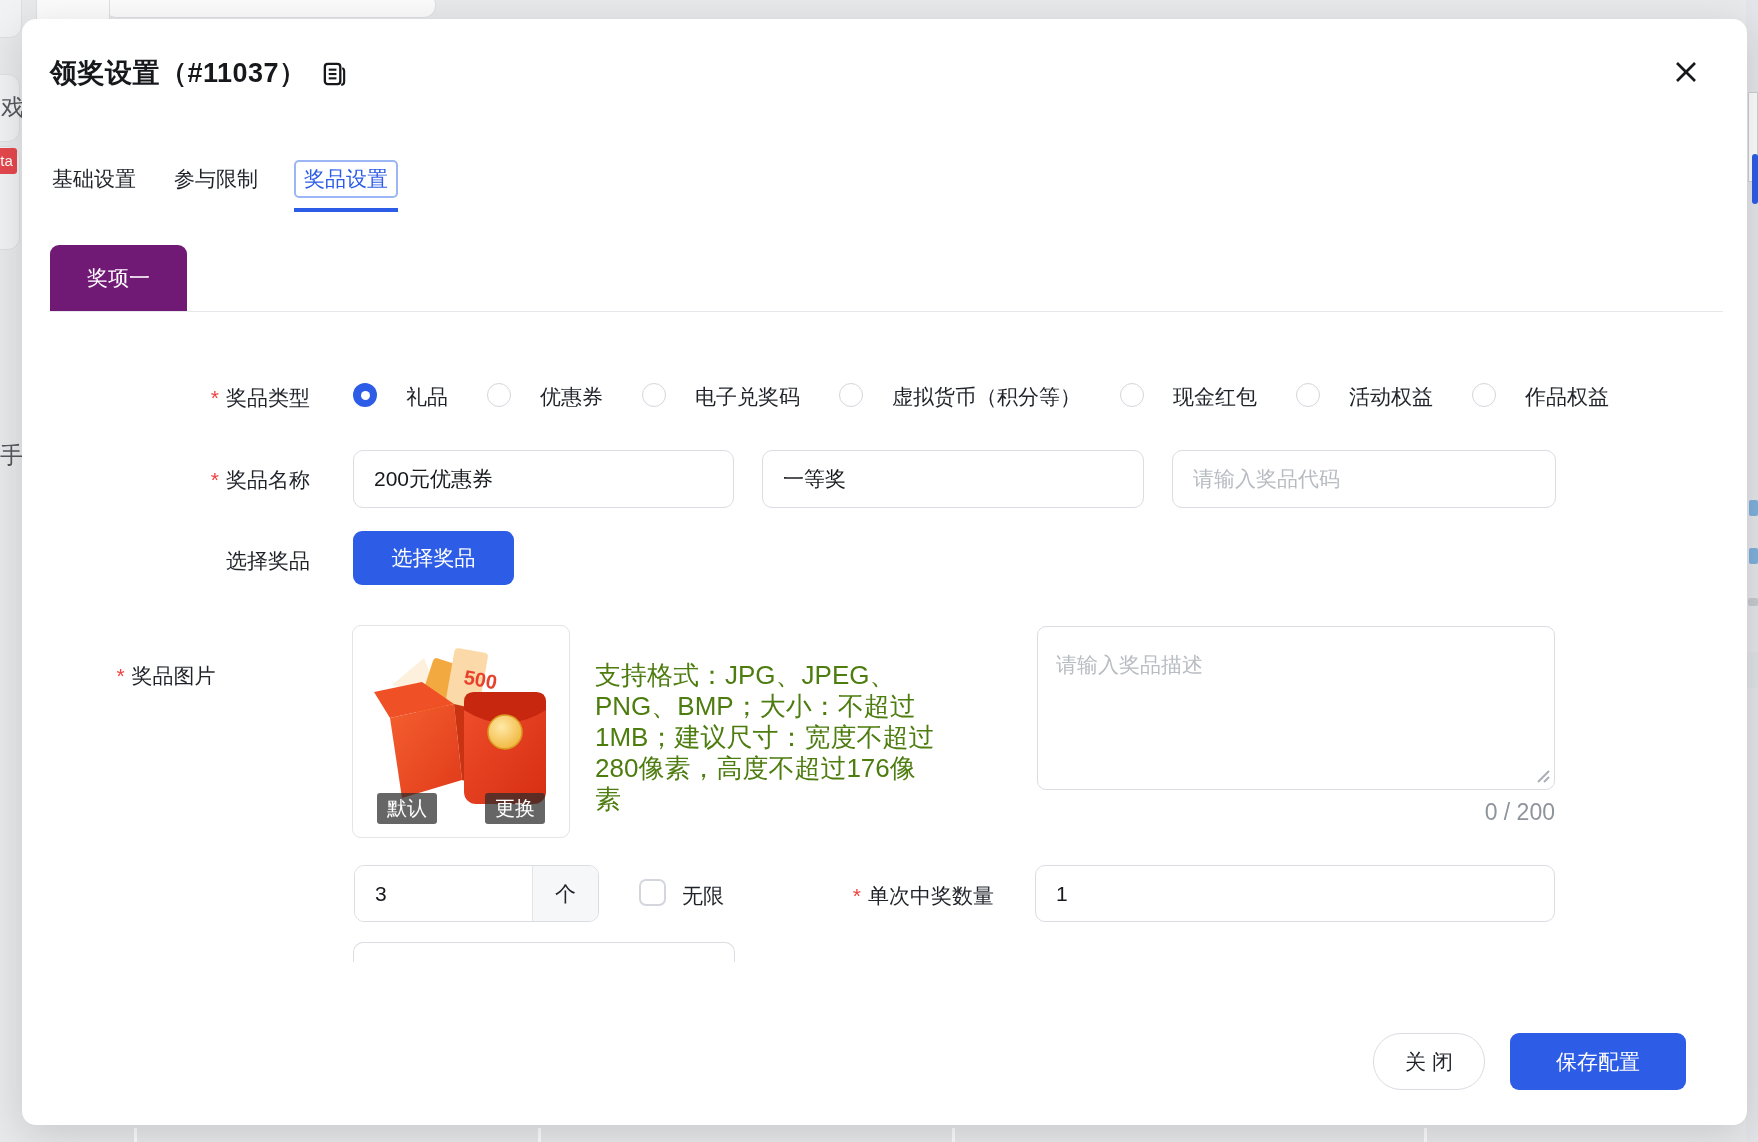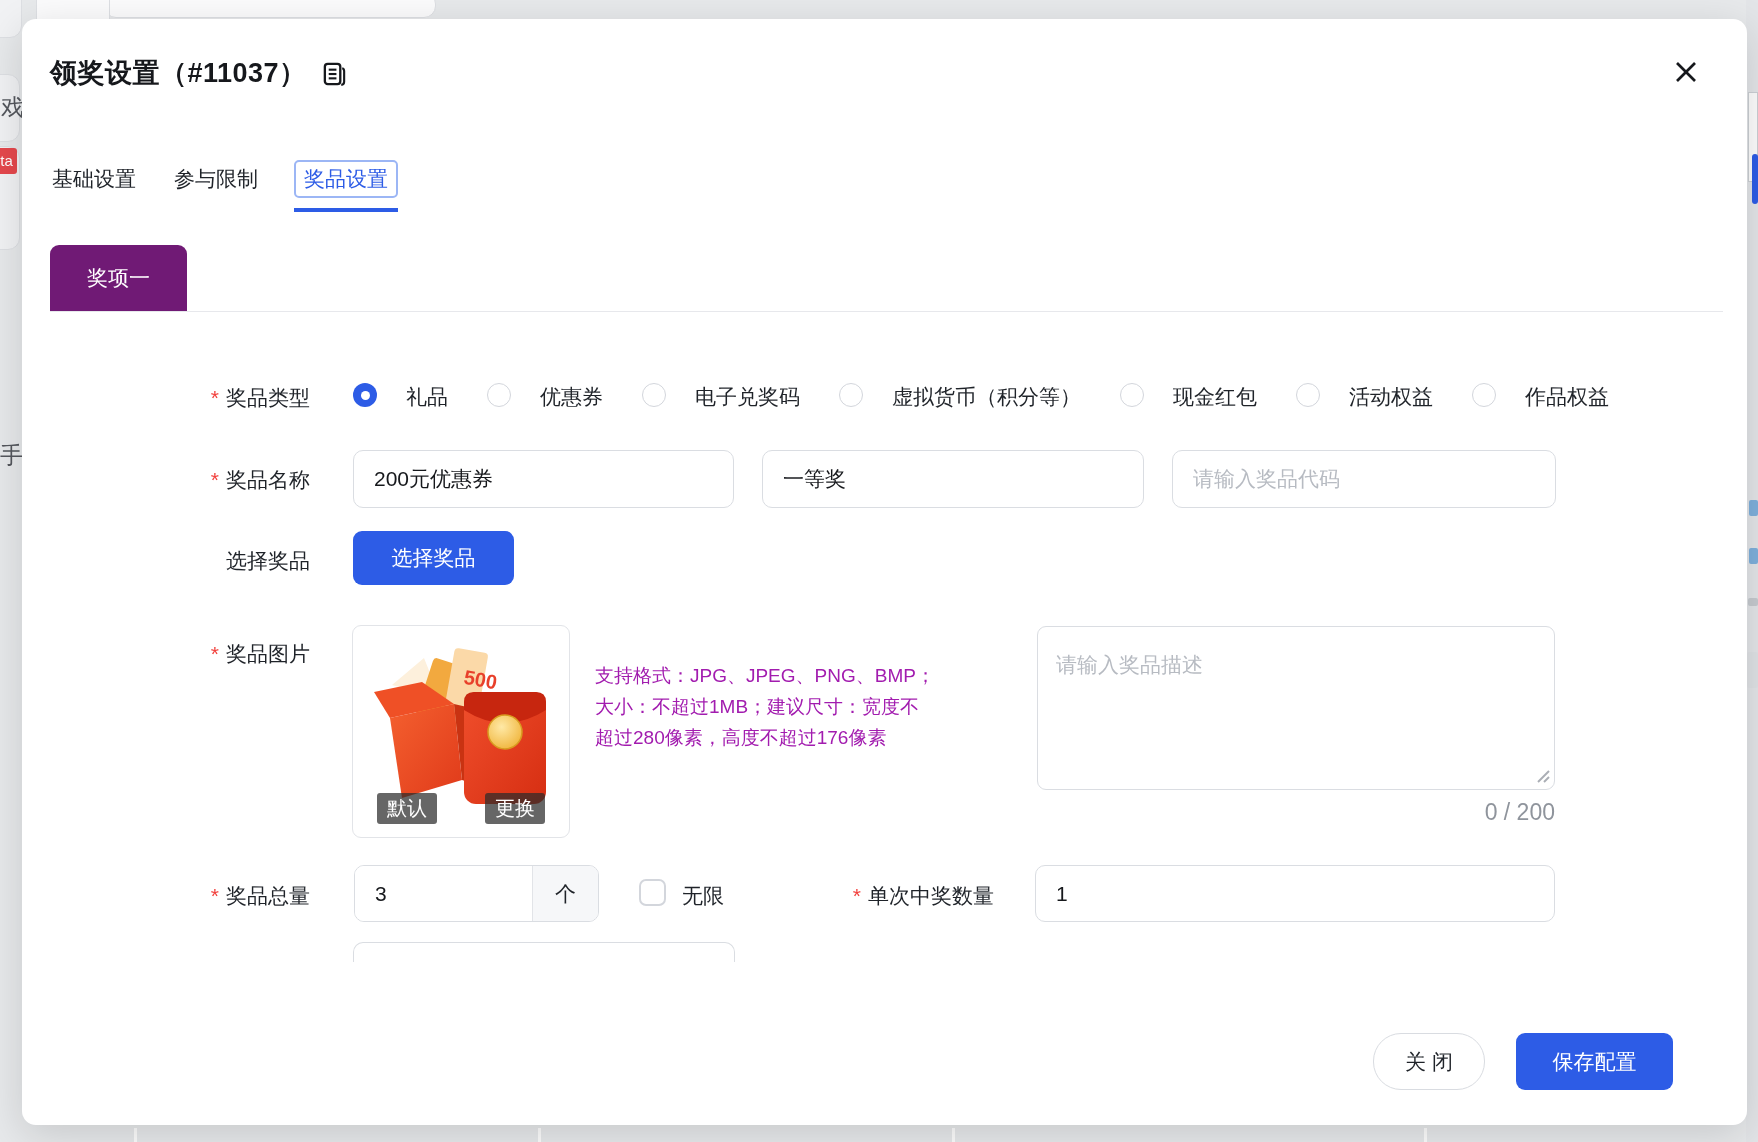--- a/index.html
+++ b/index.html
@@ -62,22 +62,22 @@
     font-size:21px; cursor:pointer; font-family:"Liberation Sans","DejaVu Sans",sans-serif; }
   .btn-plain { background:#fff; color:#1f2329; border:1px solid #d9dce1; border-radius:9px;
     font-size:21px; cursor:pointer; font-family:"Liberation Sans","DejaVu Sans",sans-serif; }
 
   
   .img-box { position:absolute; left:330px; top:440px; width:218px; height:213px;
     border:1px solid #e2e4e8; border-radius:9px; background:#fff; overflow:hidden; cursor:pointer; }
   .img-box svg { position:absolute; left:9px; top:14px; }
   .img-badge { position:absolute; bottom:13px; height:31px; line-height:31px; padding:0 10px;
     background:rgba(43,43,43,.72); color:#fff; font-size:20px; border-radius:3px; cursor:pointer; }
-  .img-hint { position:absolute; left:573px; top:475px; width:340px; font-size:19px;
-    line-height:31px; color:#a21caf; }
+  .img-hint { position:absolute; left:573px; top:475px; width:340px; font-size:26px;
+    line-height:31px; color:#4d7c0f; }
 
   .desc-area { position:absolute; left:1015px; top:441px; width:518px; height:164px;
     border:1px solid #dadde2; border-radius:9px; padding:24px 18px; font-size:21px; color:#16181c;
     resize:none; outline:none; font-family:"Liberation Sans","DejaVu Sans",sans-serif; }
   .desc-area::placeholder { color:#b7bbc2; }
   .resize-handle { position:absolute; left:1512px; top:582px; width:16px; height:16px; }
   .desc-counter { position:absolute; left:1015px; top:614px; width:518px; text-align:right;
     font-size:23px; color:#8f949c; }
 
   
@@ -91,21 +91,21 @@
     border:2px solid #d3d6dc; border-radius:7px; background:#fff; cursor:pointer; }
   .unlimited-lbl { position:absolute; left:660px; top:697px; font-size:21px; color:#1f2329; }
   .single-label { position:absolute; left:760px; width:212px; top:697px; text-align:right;
     font-size:21px; color:#1f2329; white-space:nowrap; }
 
   .partial-input { position:absolute; left:331px; top:757px; width:382px; height:40px;
     border:1px solid #dadde2; border-radius:10px 10px 0 0; border-bottom:none; }
 
   .footer { position:absolute; left:0; bottom:35px; width:1725px; height:57px; }
   .btn-close { position:absolute; right:262px; top:0; width:112px; height:57px;border-radius:28px; }
-  .btn-save  { position:absolute; right:74px;  top:0; width:157px; height:57px;font-family:Liberation Serif, serif; }
+  .btn-save  { position:absolute; right:61px;  top:0; width:176px; height:57px;font-family:Liberation Serif, serif; }
 </style>
 </head>
 <body>
 
 <div class="bg-frag bg-box" style="left:-30px; top:-14px; width:52px; height:52px;"></div>
 <div class="bg-frag bg-box" style="left:104px; top:-8px; width:332px; height:26px; background:#fbfbfc;"></div>
 <div class="bg-frag bg-box" style="left:36px; top:-20px; width:74px; height:56px; background:#fbfbfc;"></div>
 <div class="bg-frag bg-box" style="left:-32px; top:74px; width:52px; height:68px;"></div>
 <div class="bg-frag bg-char" style="left:1px; top:92px;">戏</div>
 <div class="bg-frag bg-box" style="left:-32px; top:146px; width:52px; height:104px;"></div>
@@ -189,21 +189,21 @@
     </div>
 
     <div class="flabel req" style="top:281px;">奖品名称</div>
     <input class="text-input" style="position: absolute; left: 331px; top: 265px; width: 381px; height: 58px;" value="200元优惠券">
     <input class="text-input" style="position: absolute; left: 740px; top: 265px; width: 382px; height: 58px;" value="一等奖">
     <input class="text-input" style="position: absolute; left: 1150px; top: 265px; width: 384px; height: 58px;" placeholder="请输入奖品代码">
 
     <div class="flabel" style="top:362px;">选择奖品</div>
     <button class="btn-primary" style="position:absolute; left:331px; top:346px; width:161px; height:54px;">选择奖品</button>
 
-    <div class="flabel req" style="top:455px;">奖品图片</div>
+    <div class="flabel req" style="top:477px;text-align:center;">奖品图片</div>
     <div class="img-box">
       <svg width="200" height="175" viewBox="0 0 200 175">
         <defs>
           <linearGradient id="boxg" x1="0" y1="0" x2="1" y2="1">
             <stop offset="0" stop-color="#f4602f"></stop>
               <stop offset="1" stop-color="#e03a1a"></stop>
           </linearGradient>
           <linearGradient id="envg" x1="0" y1="0" x2="1" y2="1">
             <stop offset="0" stop-color="#f04f2c"></stop>
               <stop offset="1" stop-color="#d62e12"></stop>
@@ -230,21 +230,20 @@
     </div>
     <div class="img-hint">支持格式：JPG、JPEG、PNG、BMP；大小：不超过1MB；建议尺寸：宽度不超过280像素，高度不超过176像素</div>
 
     <textarea class="desc-area" placeholder="请输入奖品描述" style=""></textarea>
     <svg class="resize-handle" viewBox="0 0 16 16">
       <line x1="4" y1="15" x2="15" y2="4" stroke="#aaaeb5" stroke-width="2"></line>
       <line x1="10" y1="15" x2="15" y2="10" stroke="#aaaeb5" stroke-width="2"></line>
     </svg>
     <div class="desc-counter">0 / 200</div>
 
-    <div class="flabel req" style="top:697px;">奖品总量</div>
     <div class="qty-group">
       <input value="3" style="">
       <div class="qty-suffix">个</div>
     </div>
     <div class="checkbox"></div>
     <div class="unlimited-lbl">无限</div>
     <div class="single-label req">单次中奖数量</div>
     <input class="text-input" style="position: absolute; left: 1013px; top: 680px; width: 520px; height: 57px;" value="1">
 
     <div class="partial-input"></div>

